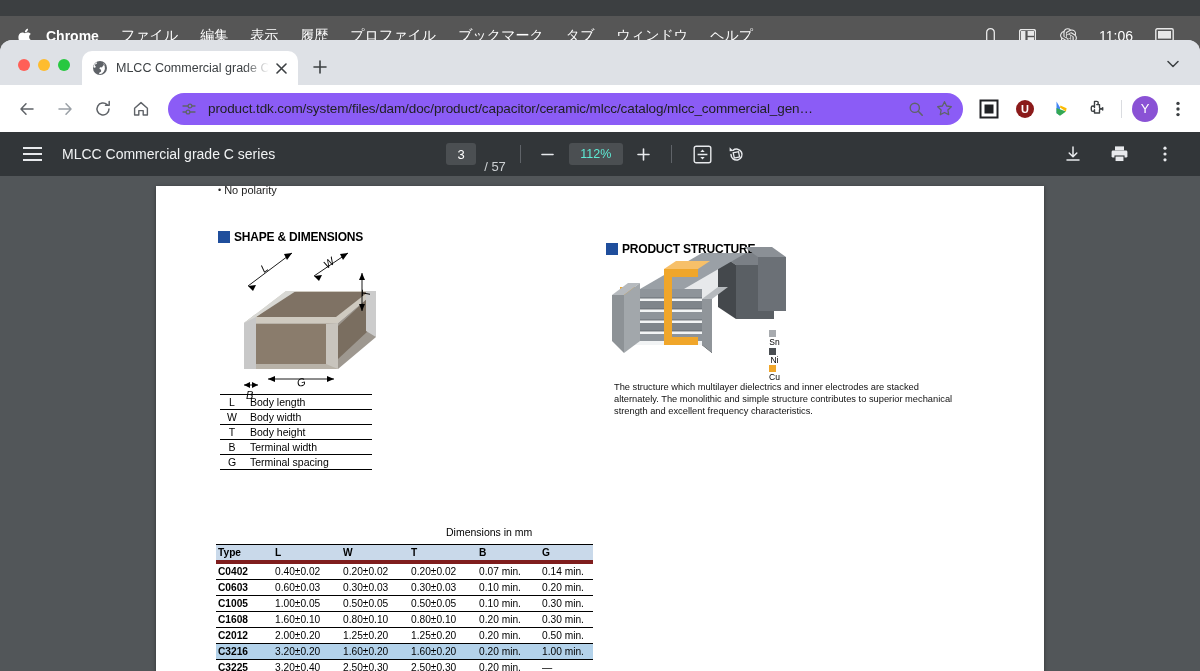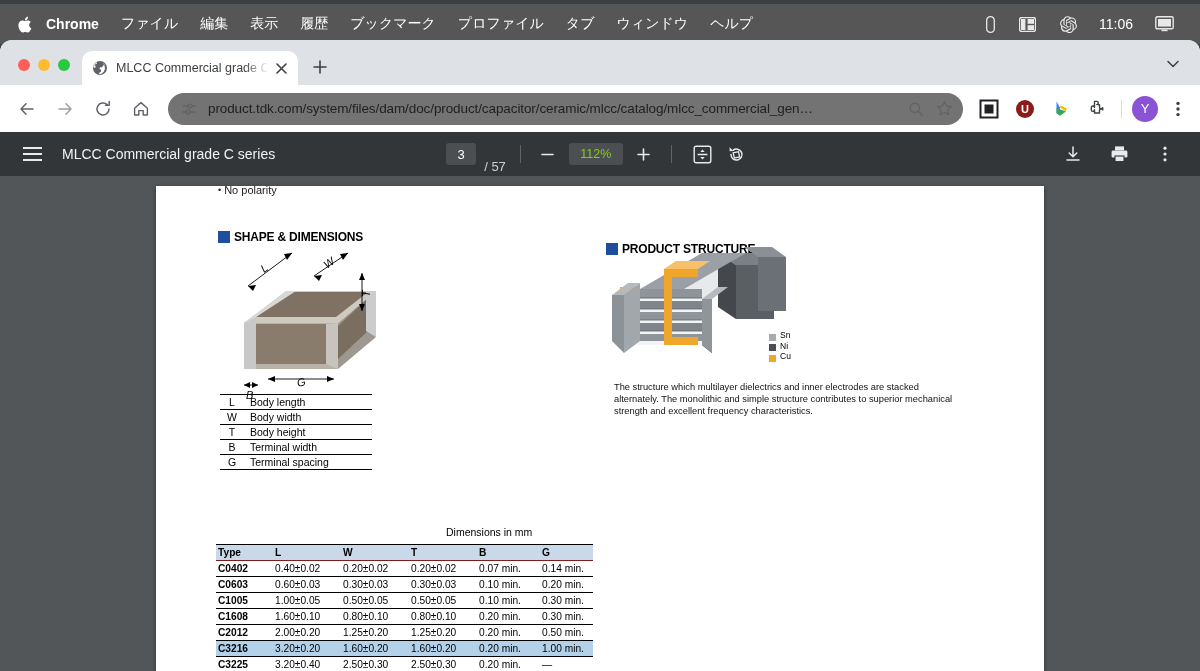--- a/index.html
+++ b/index.html
@@ -6,21 +6,21 @@
   html, body {
     width: 1200px; height: 671px;
     overflow: hidden;
     font-family: "Liberation Sans", sans-serif;
     background: #3c3f41;
   }
   .screen { position: relative; width: 1200px; height: 671px; }
 
   
   .menubar {
-    position: absolute; top: 4px; left: 0; width: 1200px; height: 40px;
+    position: absolute; top: 16px; left: 0; width: 1200px; height: 40px;
     background: #565656;
     display: flex; align-items: center;
     color: #ffffff;
     font-size: 14px;
   }
   .menubar-left { display: flex; align-items: center; height: 100%; }
   .apple-logo { padding: 0 14px 0 16px; display: flex; align-items: center; }
   .menu-item { padding: 0 11px; height: 100%; display: flex; align-items: center; white-space: nowrap; }
   .menu-item.bold { font-weight: bold; padding-left: 0; }
   .menubar-right { margin-left: auto; display: flex; align-items: center; height: 100%; padding-right: 14px; }
@@ -58,21 +58,21 @@
   .tab-close { width: 18px; height: 18px; display: flex; align-items: center; justify-content: center; flex: 0 0 18px; }
   .new-tab { width: 28px; height: 28px; margin: 0 0 4px 8px; display: flex; align-items: center; justify-content: center; border-radius: 50%; }
   .tabstrip-chevron { margin-left: auto; margin-right: 14px; margin-bottom: 8px; width: 26px; height: 26px; display: flex; align-items: center; justify-content: center; }
 
   .toolbar {
     height: 47px; background: #ffffff; display: flex; align-items: center;
     padding: 0 8px;
   }
   .tb-btn { width: 32px; height: 32px; margin: 0 3px; display: flex; align-items: center; justify-content: center; border-radius: 50%; }
   .omnibox {
-    flex: 1; height: 32px; background: #737373; border-radius: 16px;
+    flex: 1; height: 32px; background: #8b5cf6; border-radius: 16px;
     display: flex; align-items: center; margin: 0 8px; padding: 0 6px 0 12px;
     min-width: 0;
   }
   .omni-site-icon { width: 18px; height: 18px; flex: 0 0 18px; margin-right: 10px; display: flex; align-items: center; justify-content: center; }
   .omni-url {
     flex: 1; font-size: 13.5px; color: #202124; white-space: nowrap; overflow: hidden;
     letter-spacing: -0.1px;
   }
   .omni-action { width: 26px; height: 26px; flex: 0 0 26px; display: flex; align-items: center; justify-content: center; margin-left: 2px; }
   .ext-icons { display: flex; align-items: center; }
@@ -99,21 +99,21 @@
   .page-box {
     width: 30px; height: 22px; background: #4b4f52; border-radius: 3px;
     display: flex; align-items: center; justify-content: center; font-size: 13px; color: #fff;
   }
   .page-total { margin-left: 8px; font-size: 13px; color: #cdd0d3; margin-top: 24px; }
   .v-sep { width: 1px; height: 18px; background: #5f6368; margin: 0 14px; }
   .zoom-btn { width: 26px; height: 26px; display: flex; align-items: center; justify-content: center; font-size: 19px; color: #e8eaed; }
   .zoom-box {
     min-width: 54px; height: 22px; background: #4b4f52; border-radius: 3px;
     display: flex; align-items: center; justify-content: center;
-    font-size: 12.5px; color: #84cc16; margin: 0 8px;
+    font-size: 12.5px; color: #5eead4; margin: 0 8px;
   }
   .tool-icon { width: 28px; height: 28px; display: flex; align-items: center; justify-content: center; margin: 0 3px; }
   .pdf-right { margin-left: auto; display: flex; align-items: center; padding-right: 12px; }
   .pdf-right .tool-icon { margin: 0 9px; }
 
   
   .pdf-scroll { position: relative; height: 495px; overflow: hidden; }
   .pdf-page {
     position: absolute; left: 156px; top: 10px; width: 888px; height: 1150px;
     background: #ffffff; box-shadow: 0 1px 4px rgba(0,0,0,.4);
@@ -128,35 +128,35 @@
   
   .chip-wrap { position: absolute; left: 70px; top: 65px; width: 180px; height: 150px; }
   .dim-table { position: absolute; left: 64px; top: 208px; width: 152px; border-collapse: collapse; font-size: 10.5px; }
   .dim-table td { border-top: 1px solid #000; padding: 1px 0 1px 0; height: 14.6px; }
   .dim-table tr:last-child td { border-bottom: 1px solid #000; }
   .dim-table td.k { width: 24px; text-align: center; }
   .dim-table td.v { padding-left: 6px; }
 
   .struct-wrap { position: absolute; left: 450px; top: 55px; width: 210px; height: 125px; }
   .struct-legend { position: absolute; left: 613px; top: 144px; font-size: 8.5px; line-height: 10.5px; }
-  .struct-legend .row { display: flex; align-items: flex-end; }
+  .struct-legend .row { display: flex; align-items: center; flex-direction: column; }
   .sw { width: 7px; height: 7px; margin-right: 4px; display: inline-block; }
   .struct-text {
     position: absolute; left: 458px; top: 196px; width: 350px;
     font-size: 9.3px; line-height: 11.8px; color: #111;
   }
 
   .dims-label { position: absolute; right: 0; top: 340px; font-size: 10.5px; }
   .spec-table {
     position: absolute; left: 60px; top: 358px; width: 377px;
     border-collapse: collapse; font-size: 10.2px;
   }
   .spec-table th {
     background: #c9d9ea; text-align: left; font-weight: bold;
-    padding: 2px 0 2px 2px; border-top: 1.4px solid #000; border-bottom: 1px solid #7f1d1d;
+    padding: 2px 0 2px 2px; border-top: 1.4px solid #000; border-bottom: 4px solid #7f1d1d;
     height: 15px;
   }
   .spec-table td { padding: 2px 0 2px 2px; border-bottom: 1px solid #000; height: 15px; }
   .spec-table td.type { font-weight: bold; }
   .spec-table .c1 { width: 57px; }
   .spec-table .c2, .spec-table .c3, .spec-table .c4 { width: 68px; }
   .spec-table .c5 { width: 63px; }
   .spec-table tr.sel td { background: #b3d2ea; }
 </style>
 </head>
@@ -169,22 +169,22 @@
       <div class="apple-logo">
         <svg width="16" height="19" viewBox="0 0 16 19">
             <path fill="#ffffff" d="M13.1 10.1c0-2 1.6-2.9 1.7-3-0.9-1.4-2.4-1.5-2.9-1.6-1.2-0.1-2.4 0.7-3 0.7-0.6 0-1.6-0.7-2.6-0.7-1.3 0-2.6 0.8-3.2 2-1.4 2.4-0.4 6 1 8 0.7 1 1.5 2.1 2.5 2 1 0 1.4-0.6 2.6-0.6 1.2 0 1.5 0.6 2.6 0.6 1.1 0 1.8-1 2.4-2 0.8-1.1 1.1-2.2 1.1-2.3-0.1 0-2.2-0.8-2.2-3.1zM11.2 4.2c0.5-0.6 0.9-1.5 0.8-2.4-0.8 0-1.8 0.5-2.3 1.2-0.5 0.5-0.9 1.4-0.8 2.3 0.9 0.1 1.8-0.5 2.3-1.1z"></path>
           </svg>
       </div>
       <div class="menu-item bold">Chrome</div>
       <div class="menu-item">ファイル</div>
       <div class="menu-item">編集</div>
       <div class="menu-item">表示</div>
       <div class="menu-item">履歴</div>
+      <div class="menu-item">プロファイル</div>
       <div class="menu-item">ブックマーク</div>
-      <div class="menu-item">プロファイル</div>
       <div class="menu-item">タブ</div>
       <div class="menu-item">ウィンドウ</div>
       <div class="menu-item">ヘルプ</div>
     </div>
     <div class="menubar-right">
       <div class="status-icon">
         <svg width="9" height="17" viewBox="0 0 9 17">
             <rect x="0.7" y="0.7" width="7.6" height="15.6" rx="3.6" fill="none" stroke="#e8e8e8" stroke-width="1.3"></rect>
           </svg>
       </div>

